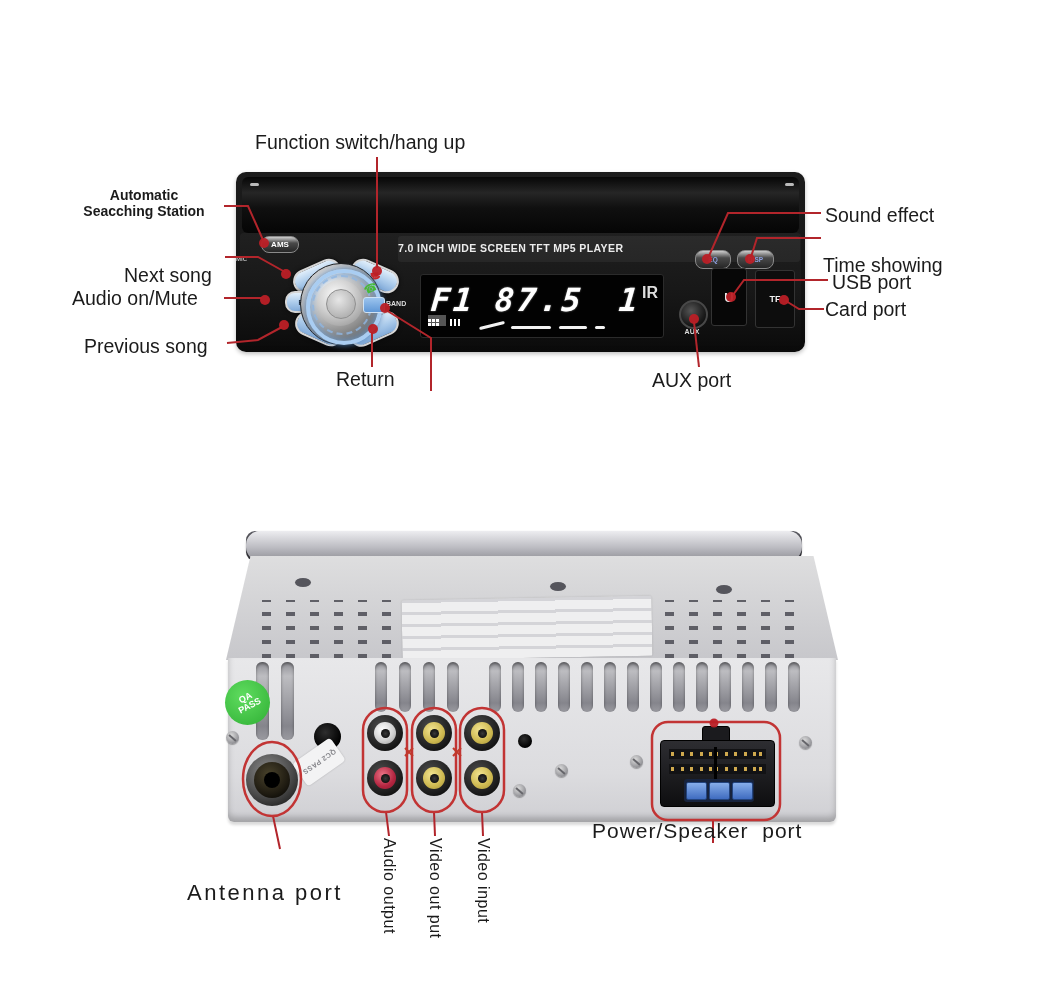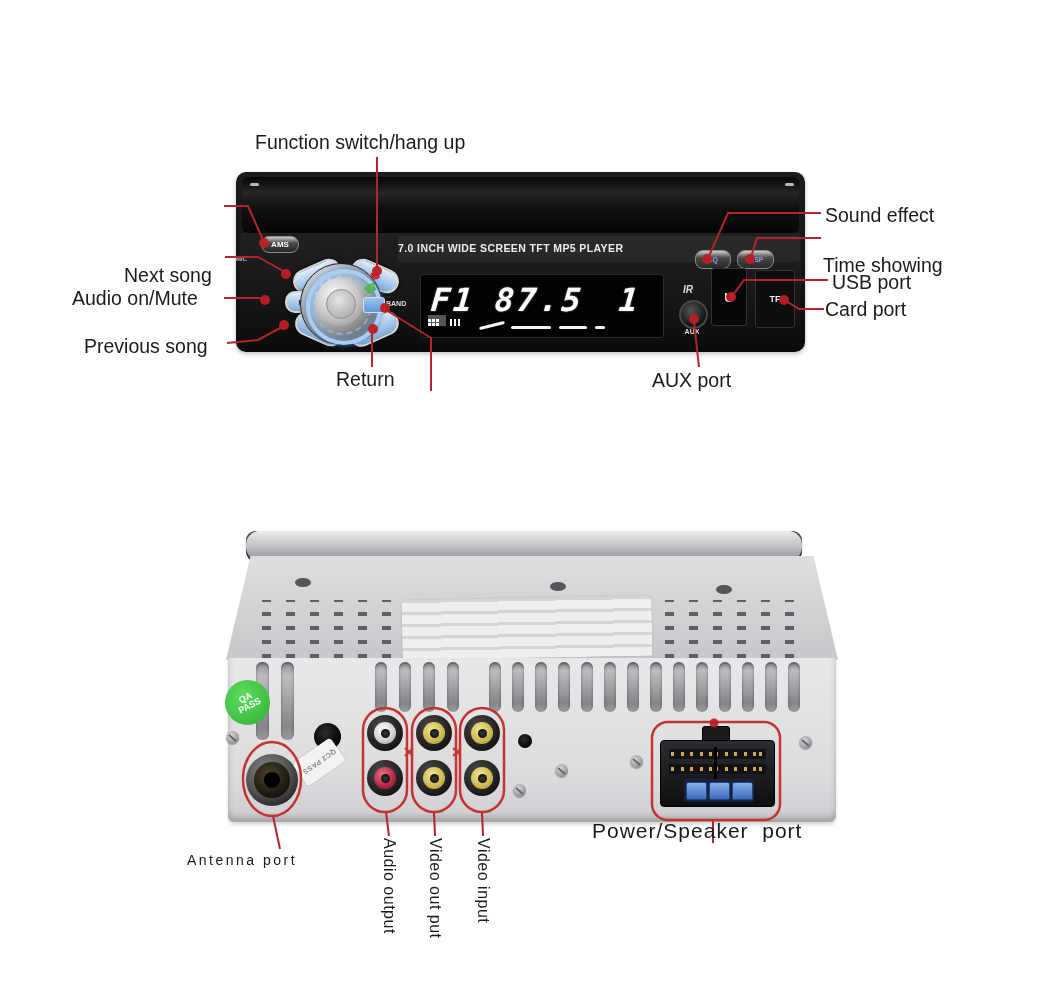--- a/index.html
+++ b/index.html
@@ -3,21 +3,21 @@
 <meta charset="utf-8">
 <style>
   html,body{margin:0;padding:0;background:#fff;}
   .canvas{position:relative;width:1037px;height:1007px;background:#fff;overflow:hidden;
           font-family:"Liberation Sans",sans-serif;}
   .abs{position:absolute;}
   
   .lbl{position:absolute;color:#1b1b1b;font-size:19.5px;white-space:nowrap;}
   .lbl-sm{font-size:14px;font-weight:bold;text-align:center;line-height:1.12;}
   .lbl-vert{writing-mode:vertical-rl;font-size:16px;letter-spacing:.5px;}
-  .lbl-wide{font-size:14px;letter-spacing:2.5px;}
+  .lbl-wide{font-size:22px;letter-spacing:2.5px;margin-top:28px;}
   .lbl-pre{white-space:pre;letter-spacing:1px;font-size:21px;}
   
   .front-unit{position:absolute;left:236px;top:172px;width:569px;height:180px;
       background:linear-gradient(180deg,#1c1c1c,#141414 60%,#0a0a0a);border-radius:10px;
       box-shadow:0 2px 4px rgba(0,0,0,.25);}
   .flip-bar{position:absolute;left:242px;top:177px;width:557px;height:56px;border-radius:6px;
       background:linear-gradient(180deg,#060606,#262626 28%,#101010 55%,#050505);}
   .hinge{position:absolute;width:9px;height:3px;background:#d8d8d8;border-radius:2px;opacity:.85;}
   .face{position:absolute;left:240px;top:233px;width:561px;height:113px;border-radius:4px;
       background:linear-gradient(180deg,#202020,#171717 55%,#0c0c0c);}
@@ -161,21 +161,21 @@
     <div class="seg-dash" style="left:90px;top:51px;width:40px;"></div>
     <div class="seg-dash" style="left:138px;top:51px;width:28px;"></div>
     <div class="seg-dash" style="left:174px;top:51px;width:10px;"></div>
     <div class="disp-grid"></div>
     <div class="disp-bars"></div>
   </div>
 
   <div class="chrome-btn" style="left:695px;top:250px;width:34px;height:17px;color:#8ea0e0;font-size:6.5px;font-weight:bold;">EQ</div>
   <div class="chrome-btn" style="left:737px;top:250px;width:35px;height:17px;color:#8ea0e0;font-size:6.5px;font-weight:bold;">DISP</div>
 
-  <div class="tiny-wht" style="left:683px;top:284px;font-size:10px;font-style:italic;">IR</div>
+  <div class="tiny-wht" style="left:642px;top:284px;font-size:16px;">IR</div>
   <div class="aux-jack"></div>
   <div class="tiny-wht" style="left:679px;top:328px;width:26px;text-align:center;font-size:7px;">AUX</div>
   <div class="port-dark" style="left:711px;top:268px;width:34px;height:56px;font-size:13px;">U</div>
   <div class="port-dark" style="left:755px;top:270px;width:38px;height:56px;font-size:9px;background:#0d0d0d;">TF</div>
 
   <div class="bar-cap" style="left:246px;"></div>
   <div class="bar-cap" style="left:784px;"></div>
   <div class="top-bar"></div>
   <div class="chassis-top">
     <div class="dash-grid" style="left:36px;top:44px;width:136px;height:58px;"></div>
@@ -325,20 +325,24 @@
       <circle cx="694" cy="319" r="5"></circle>
       <circle cx="707" cy="259" r="5"></circle>
       <circle cx="750" cy="259" r="5"></circle>
       <circle cx="731" cy="297" r="5"></circle>
       <circle cx="784" cy="300" r="5"></circle>
       <circle cx="714" cy="723" r="4.5"></circle>
     </g>
   </svg>
 
   <div class="lbl" style="left:255px;top:131px;">Function switch/hang up</div>
+  <div class="lbl lbl-sm" style="left:62px;top:188px;width:164px;">
+    <span>Automatic</span><br>
+    <span>Seacching Station</span>
+  </div>
   <div class="lbl" style="left:124px;top:245px;margin-top:19px;">Next song</div>
   <div class="lbl" style="left:72px;top:287px;">Audio on/Mute</div>
   <div class="lbl" style="left:84px;top:335px;">Previous song</div>
   <div class="lbl" style="left:336px;top:368px;">Return</div>
   <div class="lbl" style="left:652px;top:369px;">AUX port</div>
   <div class="lbl" style="left:825px;top:204px;">Sound effect</div>
   <div class="lbl" style="left:823px;top:228px;margin-top:26px;">Time showing</div>
   <div class="lbl" style="left:832px;top:271px;">USB port</div>
   <div class="lbl" style="left:825px;top:298px;">Card port</div>
 

